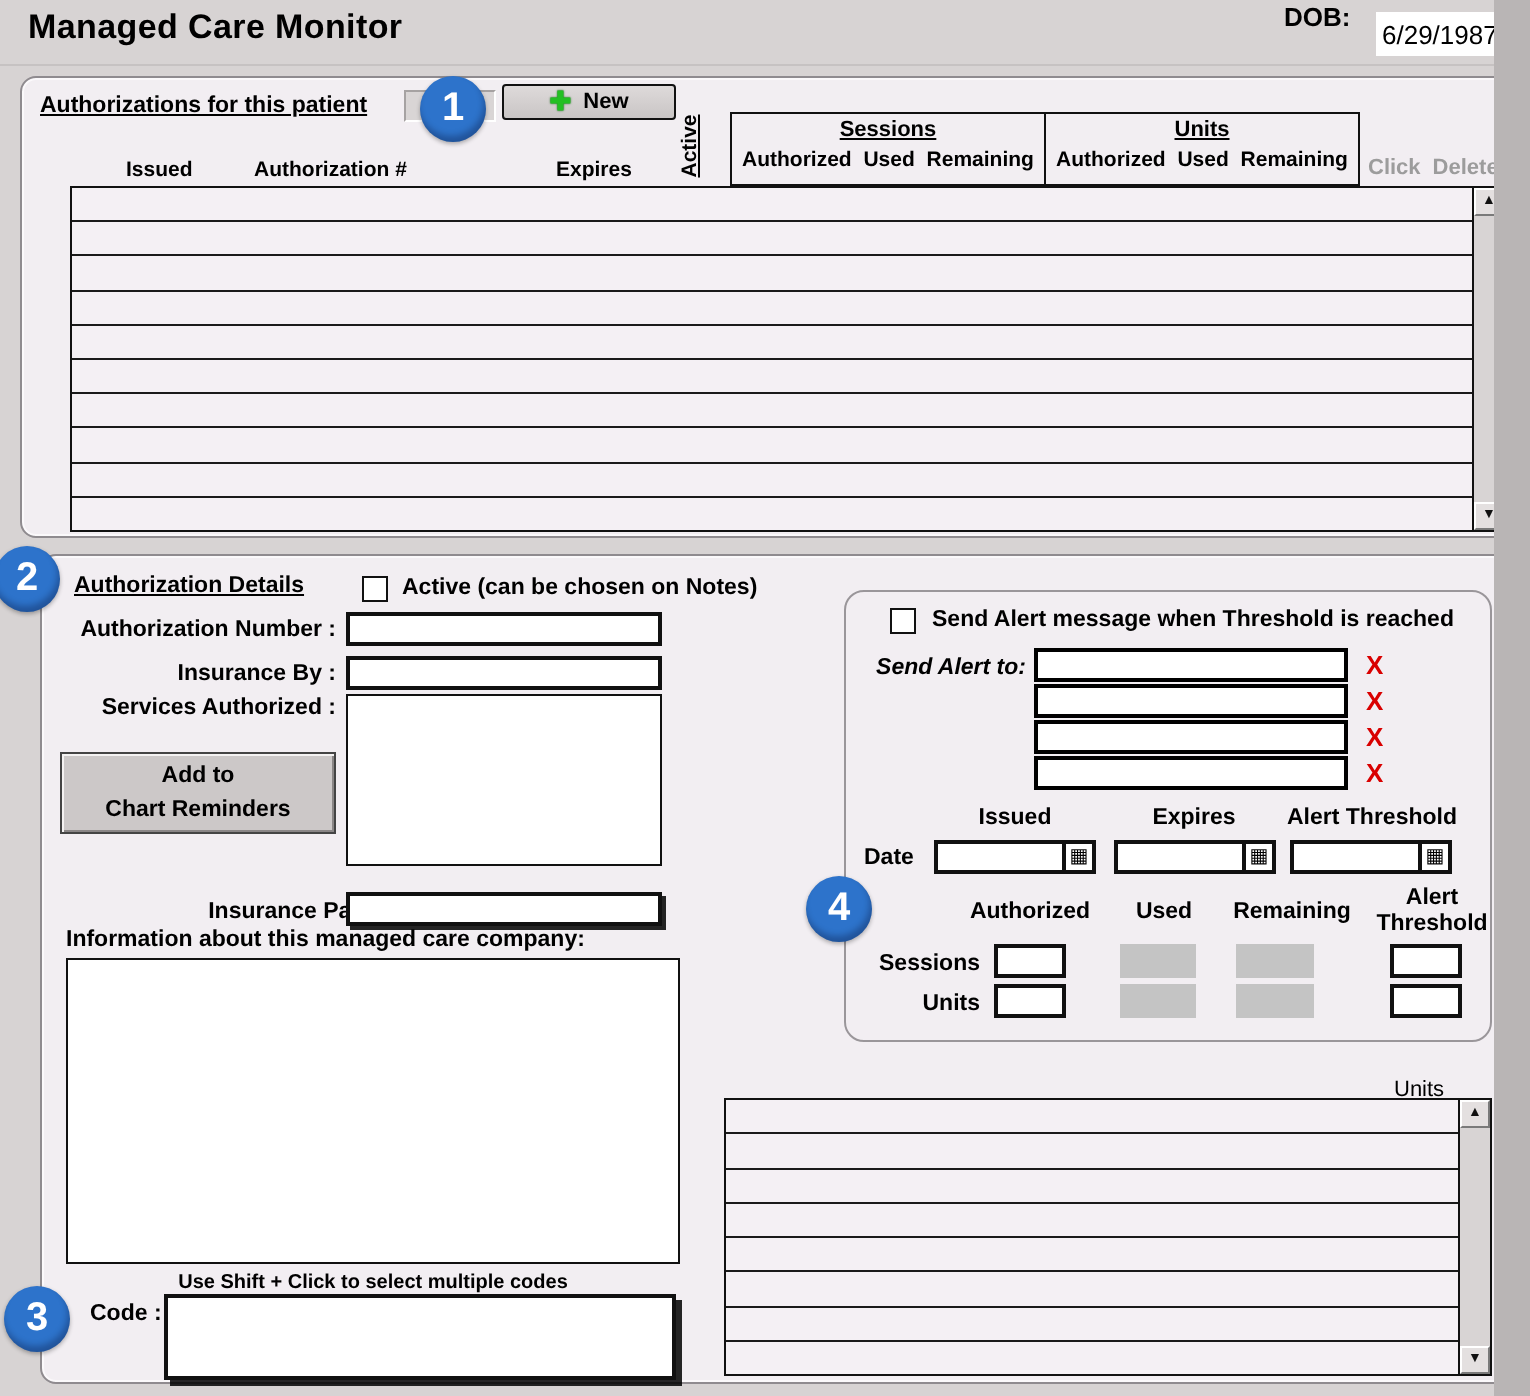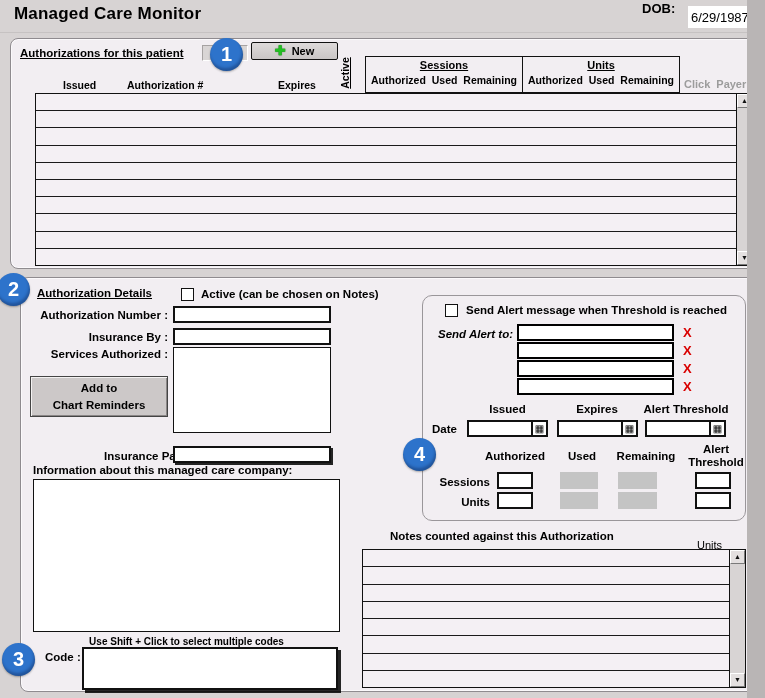--- a/index.html
+++ b/index.html
@@ -196,21 +196,21 @@
         <span>Used</span>
         <span>Remaining</span>
       </div>
     </div>
   </div>
 
   <div class="abs col-label" id="col-issued">Issued</div>
   <div class="abs col-label" id="col-authnum">Authorization #</div>
   <div class="abs col-label" id="col-expires">Expires</div>
   <div class="abs" id="edit-delete">
-    <span>Click</span><span>Payer</span>
+    <span>Click</span><span>Delete</span>
   </div>
 
   <div class="abs" id="auth-table">
     <div class="rows-area">
       <div class="t-row"></div>
     <div class="t-row"></div>
         <div class="t-row"></div>
         <div class="t-row"></div>
         <div class="t-row"></div>
         <div class="t-row"></div>
@@ -309,21 +309,20 @@
   <input class="abs mini-in" id="s-auth" value="" style="">
   <div class="abs mini-gray" id="s-used"></div>
   <div class="abs mini-gray" id="s-rem"></div>
   <input class="abs mini-in" id="s-ath" value="" style="">
 
   <input class="abs mini-in" id="u-auth" value="" style="">
   <div class="abs mini-gray" id="u-used"></div>
   <div class="abs mini-gray" id="u-rem"></div>
   <input class="abs mini-in" id="u-ath" value="" style="">
 
-  <div class="abs" id="notes-title">Notes counted against this Authorization</div>
   <div class="abs" id="notes-units">Units</div>
   <div class="abs" id="notes-list">
     <div class="rows-area">
       <div class="t-row"></div>
     <div class="t-row"></div>
         <div class="t-row"></div>
         <div class="t-row"></div>
         <div class="t-row"></div>
         <div class="t-row"></div>
         <div class="t-row"></div>

